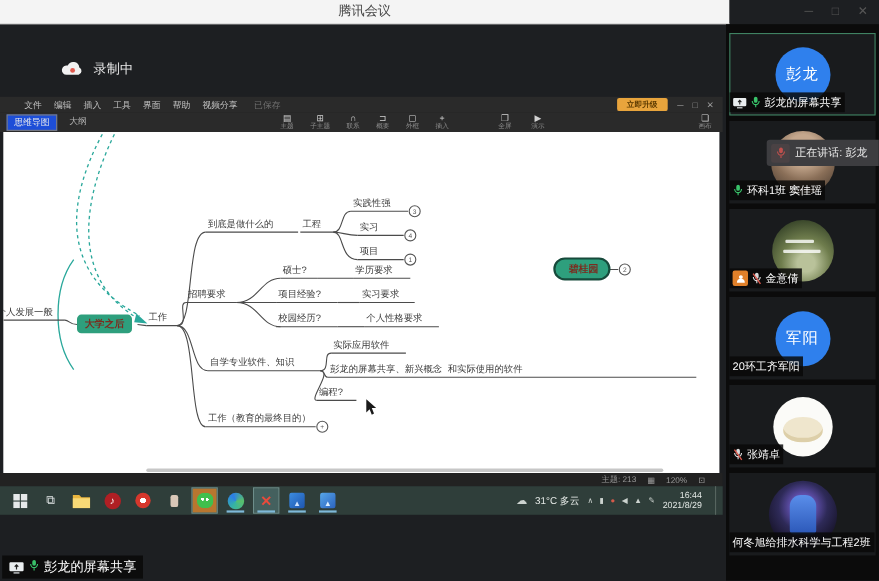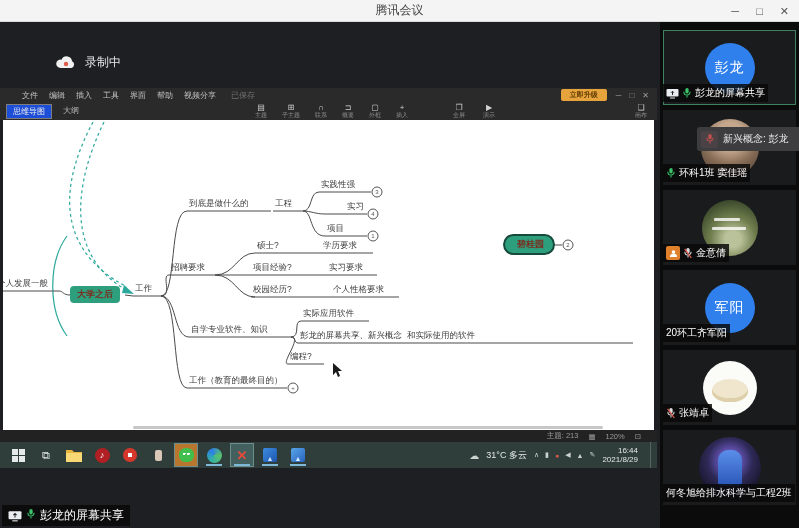--- a/index.html
+++ b/index.html
@@ -1,20 +1,20 @@
 <!DOCTYPE html>
 <html><head>
 <meta charset="utf-8">
 <style>
 *{margin:0;padding:0;box-sizing:border-box}
 html,body{width:799px;height:528px;overflow:hidden}
 body{position:relative;background:#1d1f22;font-family:"Liberation Sans",sans-serif}
 
 
-#titlebar{position:absolute;left:0;top:0;width:799px;height:22px;background:#f4f4f4;border-bottom:1px solid #d9d9d9;display:flex;align-items:center;justify-content:center}
+#titlebar{position:absolute;left:0;top:0;width:663px;height:22px;background:#f4f4f4;border-bottom:1px solid #d9d9d9;display:flex;align-items:center;justify-content:center}
 #titlebar .title{font-size:12px;color:#454545}
 #win-controls{position:absolute;right:10px;top:0;height:22px;display:flex;align-items:center;gap:17px}
 #win-controls span{font-size:11px;color:#555;line-height:22px;cursor:default}
 
 
 #recording{position:absolute;left:55px;top:54px;display:flex;align-items:center;gap:9px;color:#e9e9e9;font-size:12px}
 
 
 #menubar{position:absolute;left:0;top:88px;width:657px;height:14px;background:#2a2a2a;display:flex;align-items:center;padding-left:22px;gap:11px}
 .menu-item{font-size:8px;color:#c2c2c2;white-space:nowrap}
@@ -230,21 +230,21 @@
       <circle cx="565" cy="125" r="5" fill="#fff" stroke="#555"></circle>
       <text x="565" y="127.2" text-anchor="middle" font-size="6" fill="#555">2</text>
     </svg>
   <div id="map-nodes">
       <span class="mnode" style="left: -6px; top: 158px;">个人发展一般</span>
       <span class="mnode pill-center" style="left: 67px; top: 166px;">大学之后</span>
       <span class="mnode" style="left: 132px; top: 163px;">工作</span>
       <span class="mnode" style="left: 186px; top: 78px;">到底是做什么的</span>
       <span class="mnode" style="left: 272px; top: 78px;">工程</span>
       <span class="mnode" style="left: 318px; top: 59px;">实践性强</span>
-      <span class="mnode" style="left: 344px; top: 81px;">实习</span>
+      <span class="mnode" style="left: 324px; top: 81px;">实习</span>
       <span class="mnode" style="left: 324px; top: 103px;">项目</span>
       <span class="mnode" style="left: 168px; top: 142px;">招聘要求</span>
       <span class="mnode" style="left: 254px; top: 120px;">硕士?</span>
       <span class="mnode" style="left: 320px; top: 120px;">学历要求</span>
       <span class="mnode" style="left: 250px; top: 142px;">项目经验?</span>
       <span class="mnode" style="left: 326px; top: 142px;">实习要求</span>
       <span class="mnode" style="left: 250px; top: 164px;">校园经历?</span>
       <span class="mnode" style="left: 330px; top: 164px;">个人性格要求</span>
       <span class="mnode" style="left: 188px; top: 204px;">自学专业软件、知识</span>
       <span class="mnode" style="left: 300px; top: 188px;">实际应用软件</span>
@@ -431,14 +431,14 @@
   </div>
 
 <div id="toast">
   <span class="toast-ic">
       <svg width="10" height="12" viewBox="0 0 24 28" style="flex:0 0 auto">
         <rect x="8" y="2" width="8" height="13" rx="4" fill="#c0504d"></rect>
         <path d="M4.5 11a7.5 8 0 0 0 15 0" fill="none" stroke="#c0504d" stroke-width="2.5"></path>
         <line x1="12" y1="20" x2="12" y2="25" stroke="#c0504d" stroke-width="2.5"></line>
       </svg>
     </span>
-  <span>新兴概念: 彭龙</span>
+  <span>正在讲话: 彭龙</span>
 </div>
 
 </body></html>

